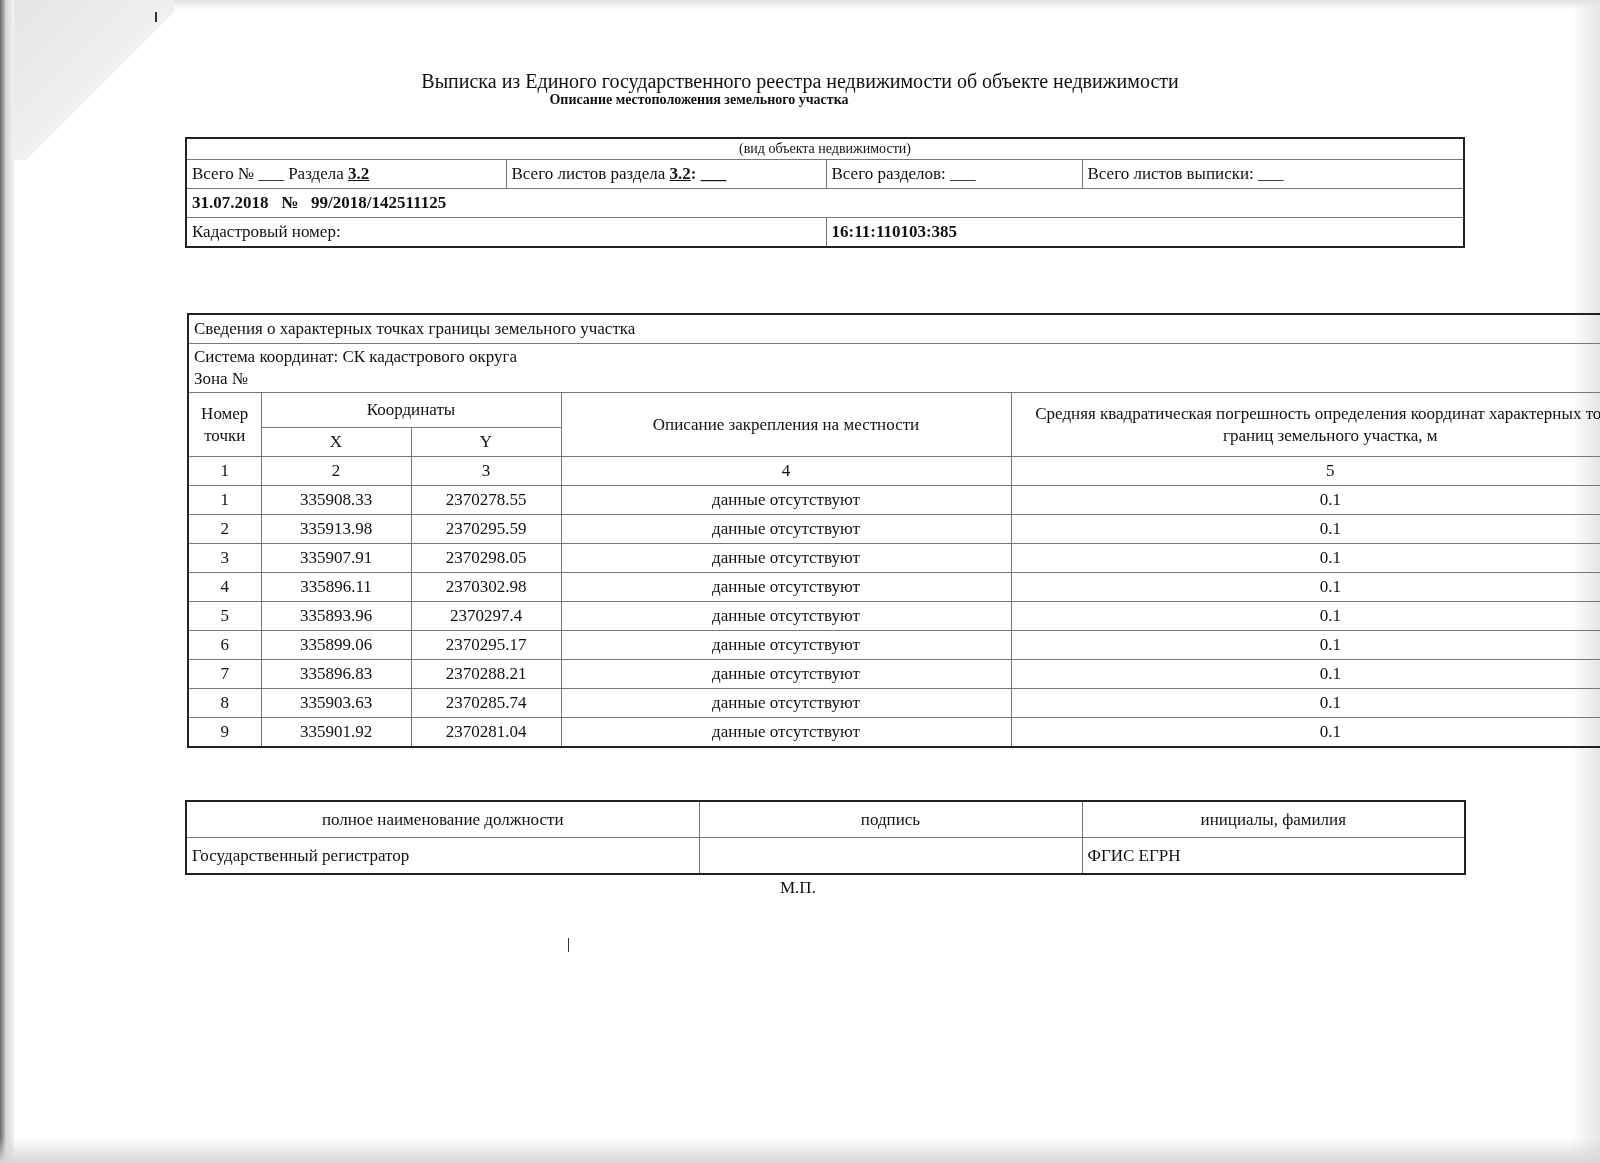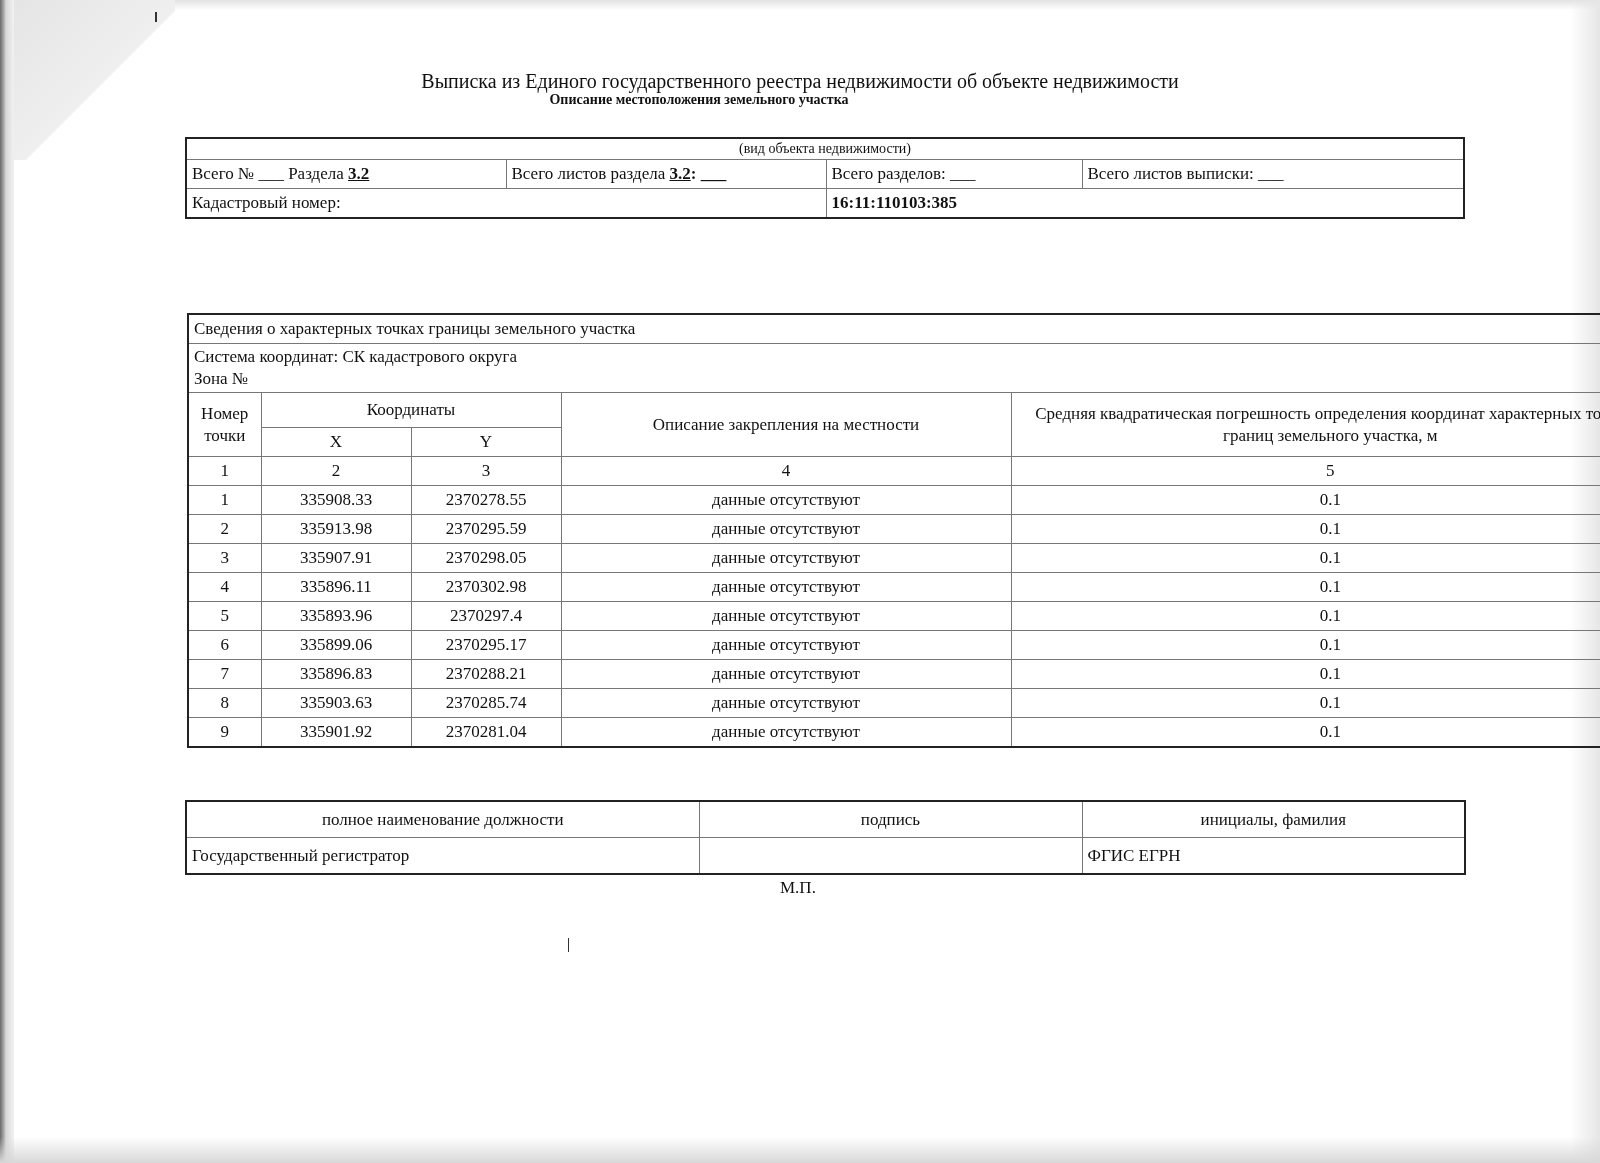--- a/index.html
+++ b/index.html
@@ -80,20 +80,27 @@
     <td>
       <span>Всего разделов:</span>
       <span>___</span>
     </td>
     <td>
       <span>Всего листов выписки:</span>
       <span>___</span>
     </td>
   </tr>
   <tr>
+    <td colspan="4" class="bold">
+      <span>31.07.2018</span>&nbsp;&nbsp;
+      <span>№</span>&nbsp;&nbsp;
+      <span>99/2018/142511125</span>
+    </td>
+  </tr>
+  <tr>
     <td colspan="2">Кадастровый номер:</td>
     <td colspan="2" class="bold">16:11:110103:385</td>
   </tr>
 </tbody>
   </table>
 
 <table class="t2">
   <colgroup>
     <col style="width:73px">
       <col style="width:150px">

